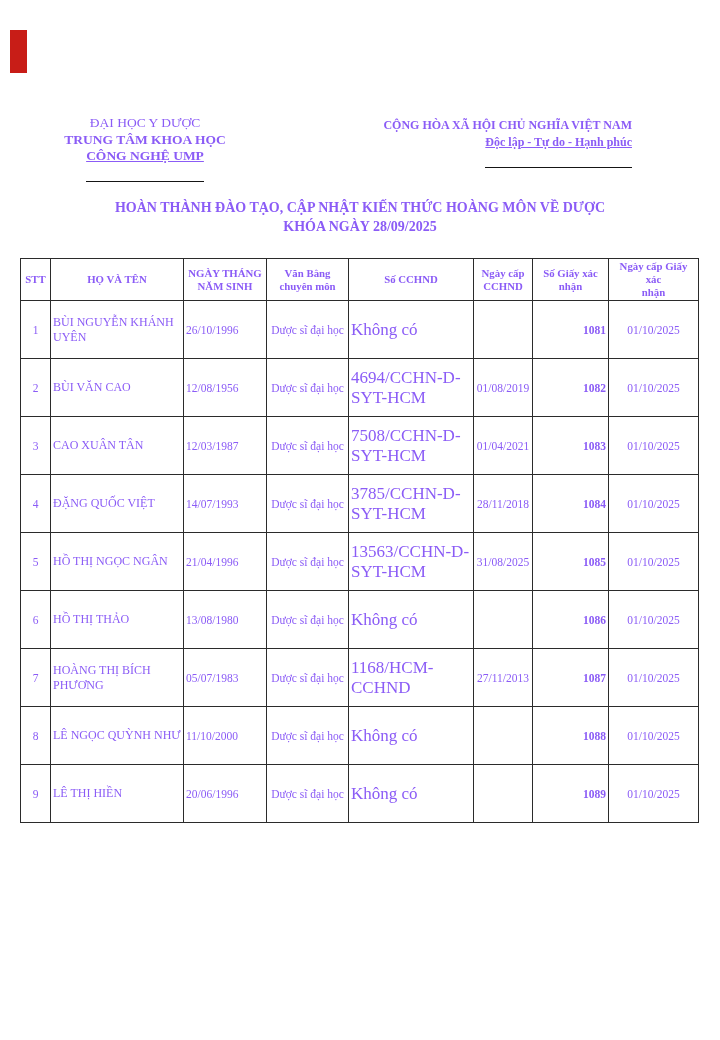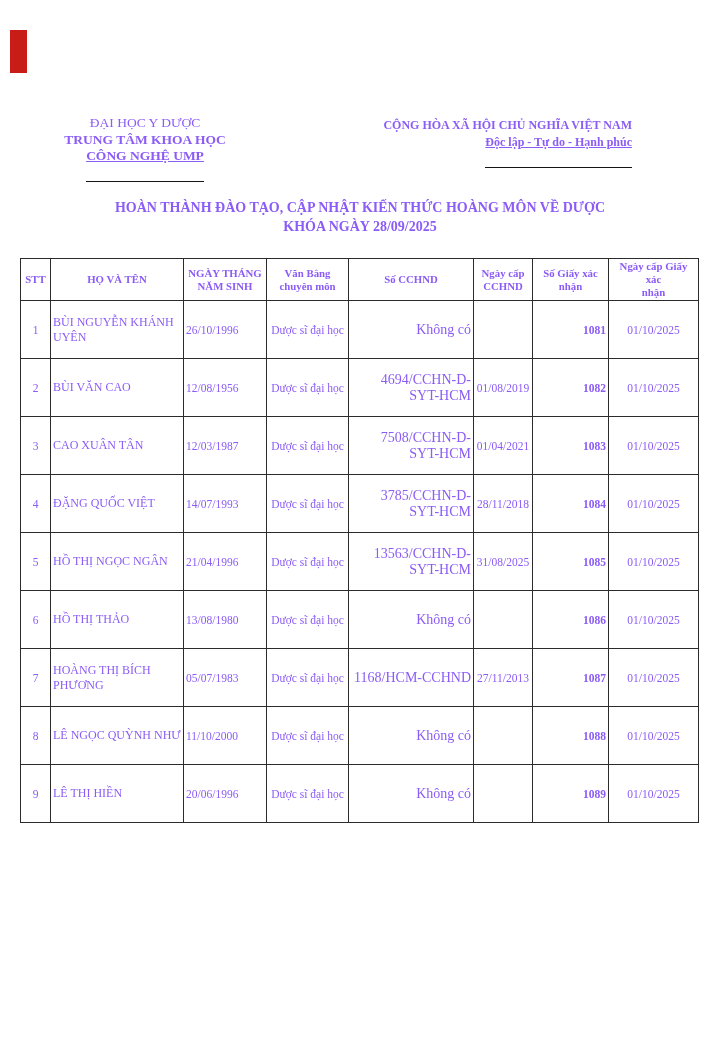--- a/index.html
+++ b/index.html
@@ -46,21 +46,21 @@
   table.cert th{
     height:37px;
     font-size:10.8px;font-weight:bold;text-align:center;
     white-space:pre-line;line-height:13px;
   }
   table.cert td{height:55px;}
   td.c-stt{text-align:center;}
   td.c-name{text-align:left;padding-left:4px;font-size:12px;}
   td.c-dob{text-align:left;}
   td.c-degree{text-align:center;}
-  td.c-cchnd{text-align:right;padding-left:4px;font-size:14px;}
+  td.c-cchnd{text-align:left;padding-left:4px;font-size:17px;}
   td.c-cchnd-date{text-align:center;}
   td.c-cert{text-align:right;font-weight:bold;}
   td.c-cert-date{text-align:center;}
 </style>
 </head>
 <body>
 
 <div class="page">
 
   <div class="red-mark"></div>

